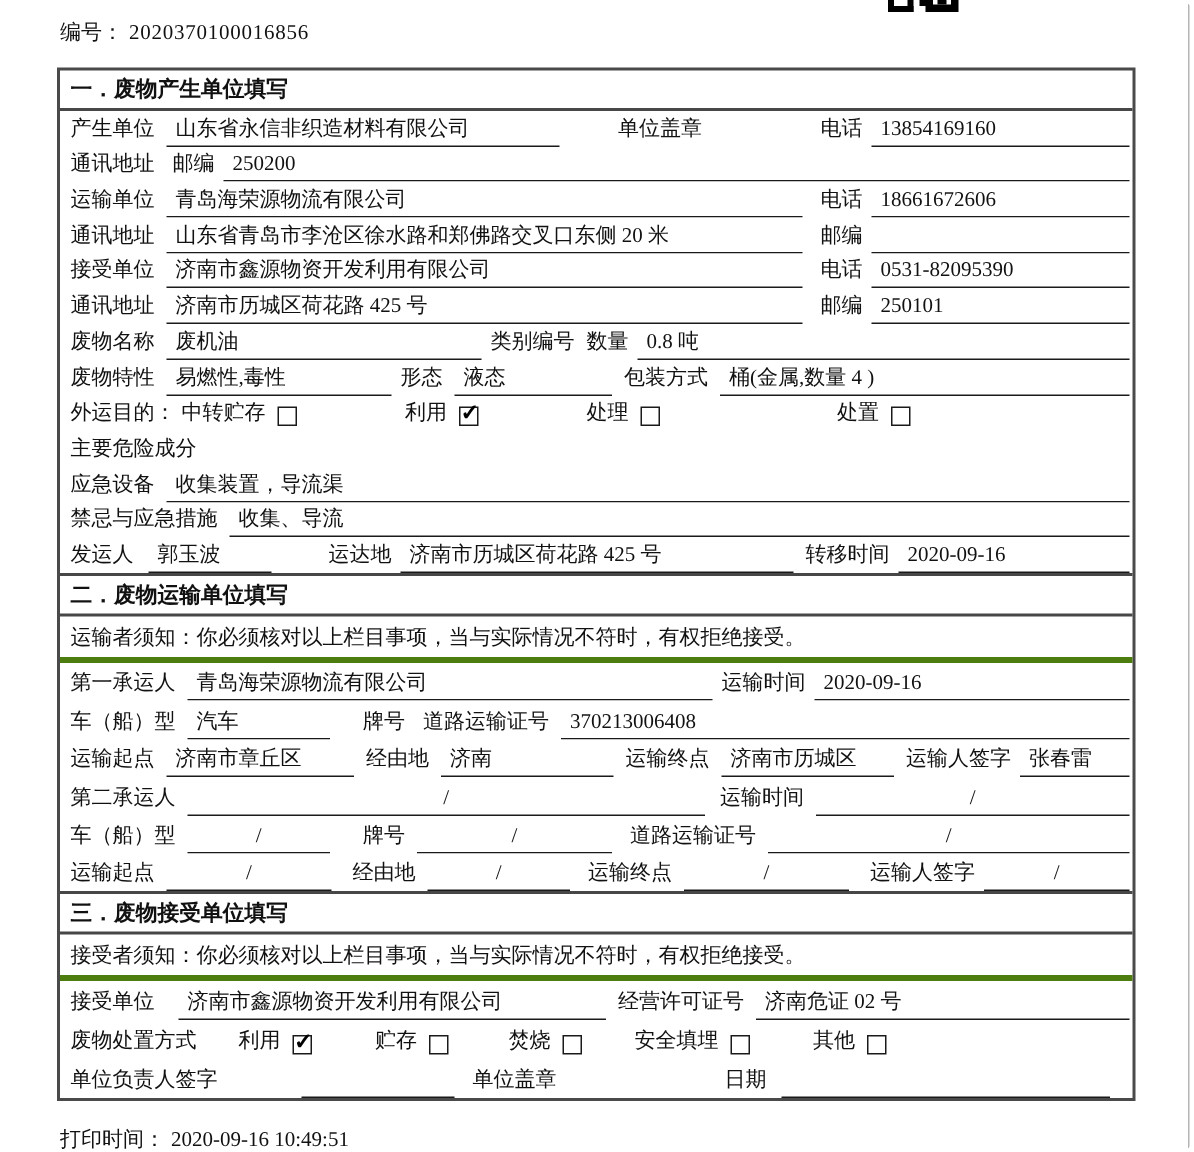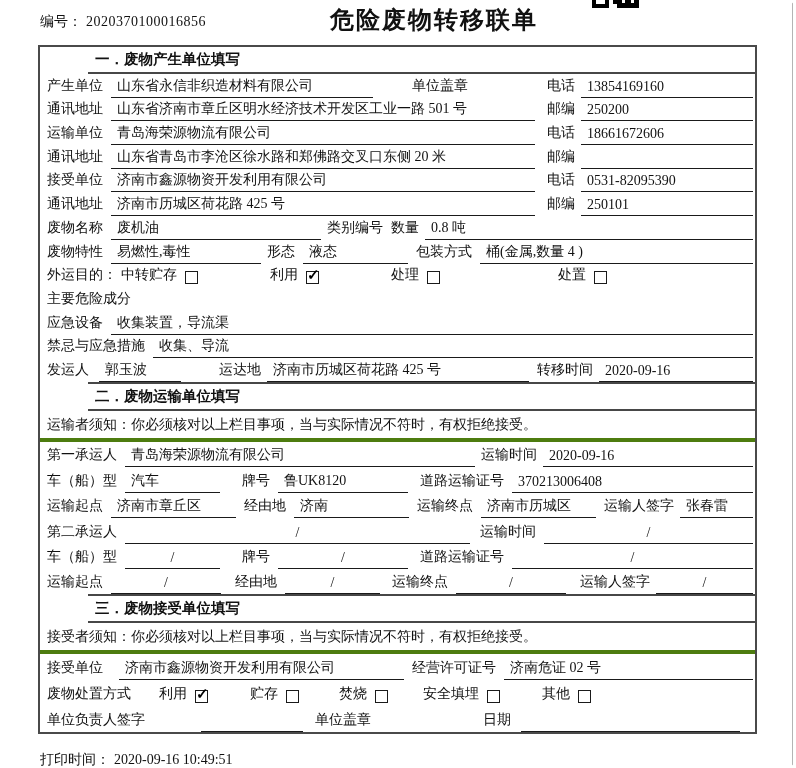--- a/index.html
+++ b/index.html
@@ -16,21 +16,21 @@
   .qr .p2{left:21px;top:0;width:9px;height:4px;}
   .qr .p3{left:25px;top:3px;width:21px;height:5px;}
   .qr .p4{left:33px;top:0;width:6px;height:3px;}
   .qr .p5{left:42px;top:0;width:5px;height:8px;}
   .edge-line{position:absolute;left:792px;top:0;width:1px;height:768px;background:#b4b4b4;}
 
   .form-table{
     position:absolute;left:38px;top:45px;width:719px;box-sizing:border-box;
     border:2px solid #4a4a4a;background:#fff;
   }
-  .sec-title{font-weight:bold;font-size:14.5px;padding:3px 0 3px 7px;border-bottom:2px solid #474747;white-space:nowrap;overflow:hidden;margin-left:48px;}
+  .sec-title{font-weight:bold;font-size:14.5px;padding:3px 0 3px 7px;border-bottom:2px solid #474747;white-space:nowrap;overflow:hidden;}
   .sec-title.mid{border-top:2px solid #474747;}
   .note-row{padding:5px 0 4px 7px;border-bottom:4px solid #4d7c0f;white-space:nowrap;overflow:hidden;}
   .frow{display:flex;align-items:flex-end;padding-left:7px;overflow:hidden;}
   .s1 .frow{height:23.7px;}
   .s2 .frow{height:25.4px;}
   .s3 .frow{height:26px;}
   .lbl{white-space:nowrap;padding-bottom:3px;flex:0 0 auto;}
   .ul{border-bottom:1px solid #1a1a1a;padding:0 2px 2px 6px;white-space:nowrap;overflow:hidden;flex:0 0 auto;box-sizing:border-box;}
   .ul.grow{flex:1 1 auto;margin-right:2px;}
   .ul.ctr{text-align:center;padding-left:2px;}
@@ -40,21 +40,20 @@
   .print-line .val{margin-left:4px;}
 </style>
 </head>
 <body>
 
 <div class="page">
 
   <div class="doc-no">
     <span>编号：</span><span class="num">2020370100016856</span>
   </div>
-  <div class="doc-title">危险废物转移联单</div>
   <div class="qr">
     <div class="p1"></div>
       <div class="p2"></div>
       <div class="p3"></div>
       <div class="p4"></div>
       <div class="p5"></div>
   </div>
   <div class="edge-line"></div>
 
   <div class="form-table">
@@ -65,21 +64,20 @@
       <div class="frow">
         <span class="lbl">产生单位</span>
         <span class="ul" style="width:262px;margin-left:8px">山东省永信非织造材料有限公司</span>
         <span class="lbl" style="margin-left:39px">单位盖章</span>
         <span class="lbl" style="margin-left:79px">电话</span>
         <span class="ul grow" style="margin-left:6px">13854169160</span>
       </div>
 
       <div class="frow">
         <span class="lbl">通讯地址</span>
-        <span class="ul" style="width:424px;margin-left:8px">山东省济南市章丘区明水经济技术开发区工业一路 501 号</span>
         <span class="lbl" style="margin-left:12px">邮编</span>
         <span class="ul grow" style="margin-left:6px">250200</span>
       </div>
 
       <div class="frow">
         <span class="lbl">运输单位</span>
         <span class="ul" style="width:424px;margin-left:8px">青岛海荣源物流有限公司</span>
         <span class="lbl" style="margin-left:12px">电话</span>
         <span class="ul grow" style="margin-left:6px">18661672606</span>
       </div>
@@ -166,21 +164,20 @@
         <span class="lbl">第一承运人</span>
         <span class="ul" style="width:350px;margin-left:8px">青岛海荣源物流有限公司</span>
         <span class="lbl" style="margin-left:6px">运输时间</span>
         <span class="ul grow" style="margin-left:6px">2020-09-16</span>
       </div>
 
       <div class="frow">
         <span class="lbl">车（船）型</span>
         <span class="ul" style="width:95px;margin-left:8px">汽车</span>
         <span class="lbl" style="margin-left:22px">牌号</span>
-        <span class="ul" style="width:130px;margin-left:8px">鲁UK8120</span>
         <span class="lbl" style="margin-left:12px">道路运输证号</span>
         <span class="ul grow" style="margin-left:8px">370213006408</span>
       </div>
 
       <div class="frow">
         <span class="lbl">运输起点</span>
         <span class="ul" style="width:125px;margin-left:8px">济南市章丘区</span>
         <span class="lbl" style="margin-left:8px">经由地</span>
         <span class="ul" style="width:115px;margin-left:8px">济南</span>
         <span class="lbl" style="margin-left:8px">运输终点</span>

